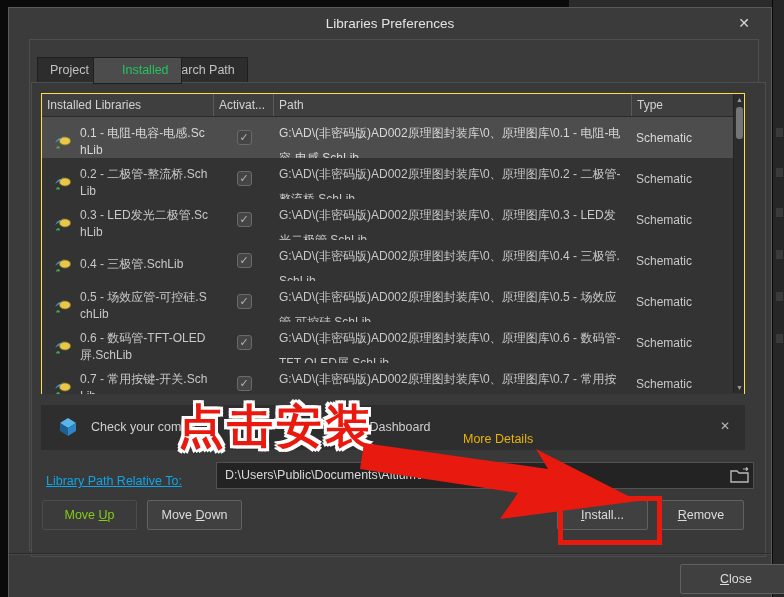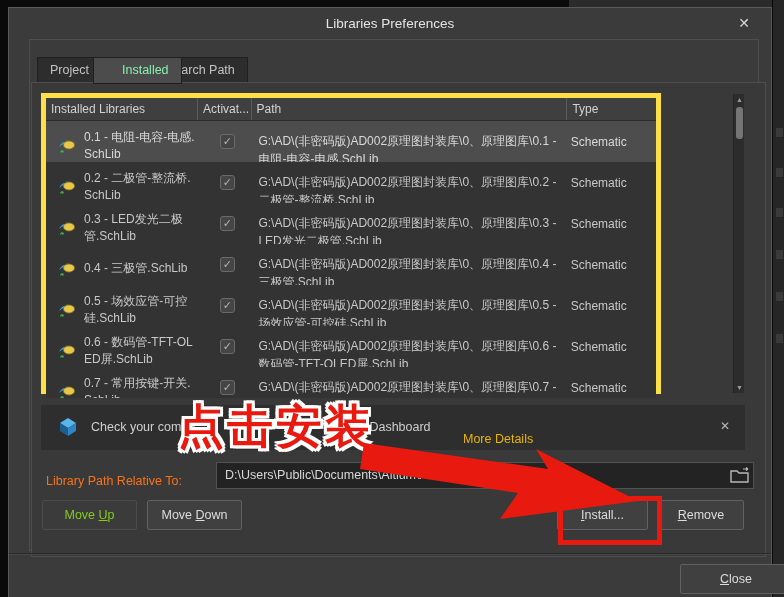--- a/index.html
+++ b/index.html
@@ -17,59 +17,59 @@
   #dialog { left:8px; top:7px; width:764px; height:590px; background:#3b3b3b; border:1px solid #5a5a5a; border-bottom:none; }
   #titlebar { left:0; top:0; width:100%; height:30px; }
   #title { width:100%; top:8px; text-align:center; color:#e4e4e4; font-size:13.5px; }
   #win-close { right:18px; top:6px; width:18px; height:18px; color:#d6d6d6; font-size:14px; text-align:center; line-height:18px; cursor:default; }
 
   #groupbox { left:20px; top:31px; width:730px; height:512px; border:1px solid #4e4e4e; pointer-events:none; }
 
   
   .tab { top:49px; height:26px; line-height:25px; padding:0 12px; font-size:12.5px;
          color:#c2c2c2; background:#2d2d2d; border:1px solid #1f1f1f; }
-  .tab.active { background:#4c4c4c; color:#86efac; height:27px; z-index:3;padding-left:28px; }
+  .tab.active { background:#4c4c4c; color:#22c55e; height:27px; z-index:3;padding-left:28px; }
   #tab-project { left:28px; }
   #tab-installed { left:84px; }
   #tab-searchpath { left:144px; }
   #tabpage { left:22px; top:74px; width:735px; height:475px; background:#393939; border:1px solid #4e4e4e; }
 
   
-  #table { left:32px; top:85px; width:620px; height:301px; background:#333333; border:5px solid #fde047; }
+  #table { left:32px; top:85px; width:704px; height:301px; background:#333333; border:1px solid #fde047; }
   #thead { display:flex; height:23px; background:#3f3f3f; border-bottom:1px solid #2b2b2b; color:#d2d2d2; font-size:12px; }
   #thead .th { line-height:22px; padding-left:5px; border-right:1px solid #5a5a5a; overflow:hidden; white-space:nowrap; }
   .col-name { width:172px; } .col-act { width:60px; } .col-path { width:358px; } .col-type { width:100px; border-right:none !important; }
   #tbody { height:277px; overflow:hidden; }
   .row { display:flex; height:41px; background:#333333; color:#c8c8c8; font-size:12px; }
   .row.selected { background:#4d4d4d; color:#d8d8d8; }
   .cell { overflow:hidden; }
   .cell-name { width:172px; position:relative; padding:2px 4px 2px 38px; display:flex; align-items:center; line-height:17px; word-break:break-all;margin-top:8px; }
   .lib-icon { position:absolute; left:12px; top:9px; width:18px; height:16px; }
   .cell-act { width:60px; display:flex; align-items:center; justify-content:center; }
   .checkbox { width:15px; height:15px; background:#454545; border:1px solid #6a6a6a; border-radius:3px;
               color:#b4b4b4; font-size:11px; line-height:13px; text-align:center; }
-  .cell-path { width:358px; display:flex; align-items:center; line-height:18px; padding:18px 8px 2px 5px; word-break:break-all; }
+  .cell-path { width:358px; display:flex; align-items:center; line-height:25px; padding:18px 8px 2px 5px; word-break:break-all; }
   .cell-type { width:102px; display:flex; align-items:center; padding-left:4px; }
 
   
   #vscroll { left:724px; top:86px; width:11px; height:299px; background:#2c2c2c; border-left:1px solid #232323; z-index:4; }
   #vscroll .btn { position:absolute; left:0; width:11px; height:11px; color:#9a9a9a; font-size:7px; text-align:center; line-height:11px; }
   #vscroll .up { top:0; } #vscroll .down { bottom:0; }
   #vscroll .thumb { position:absolute; left:2px; top:13px; width:7px; height:32px; background:#757575; border-radius:3px; }
 
   
   #notif { left:32px; top:397px; width:704px; height:45px; background:#2e2e2e; color:#cfcfcf; font-size:12.5px; }
   #notif-logo { left:17px; top:12px; width:20px; height:20px; }
   #notif-left { left:50px; top:15px; white-space:nowrap; }
   #notif-right { left:318px; top:15px; white-space:nowrap; }
   #notif-link { left:422px; top:15px; color:#eab308; white-space:nowrap; cursor:default;margin-top:12px; }
   #notif-close { right:12px; top:13px; width:16px; height:16px; color:#b8b8b8; font-size:12px; text-align:center; line-height:16px; }
 
   
-  #path-label { left:37px; top:460px; height:27px; line-height:27px; color:#f97316; font-size:12.5px; }
+  #path-label { left:37px; top:460px; height:27px; line-height:27px; color:#0ea5e9; font-size:12.5px;text-decoration:underline; }
   #path-input { left:207px; top:454px; width:538px; height:27px; background:#232323; border:1px solid #515151;
                 color:#d8d8d8; font-size:12.5px; line-height:25px; padding:0 28px 0 8px; white-space:nowrap; overflow:hidden; }
   #folder-btn { left:721px; top:459px; width:20px; height:17px; }
 
   
   .btn-std { height:30px; background:#404040; border:1px solid #616161; border-radius:2px;
              color:#dcdcdc; font-size:12.5px; text-align:center; line-height:28px; }
   .btn-std.disabled { color:#84cc16; border-color:#4c4c4c; background:#3b3b3b; }
   #btn-moveup { left:33px; top:492px; width:95px; }
   #btn-movedown { left:138px; top:492px; width:95px; }

